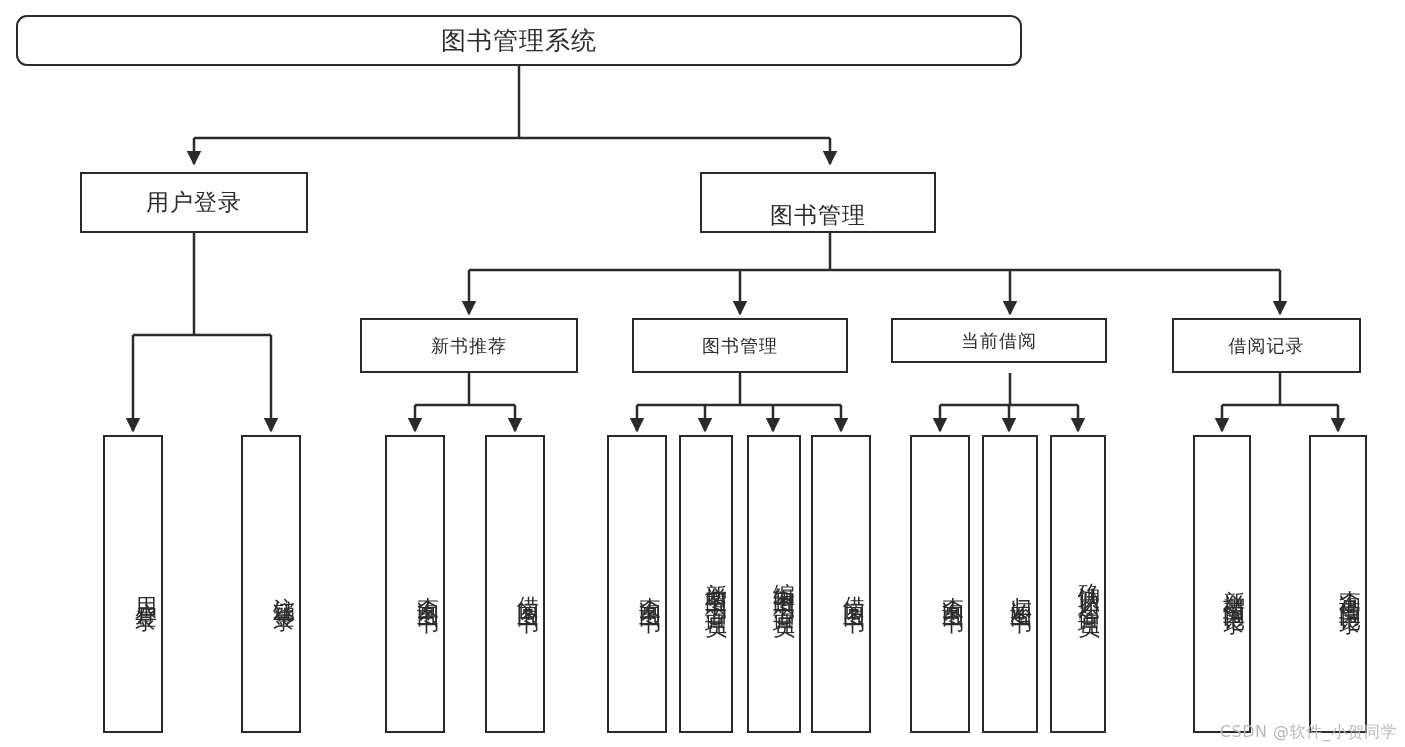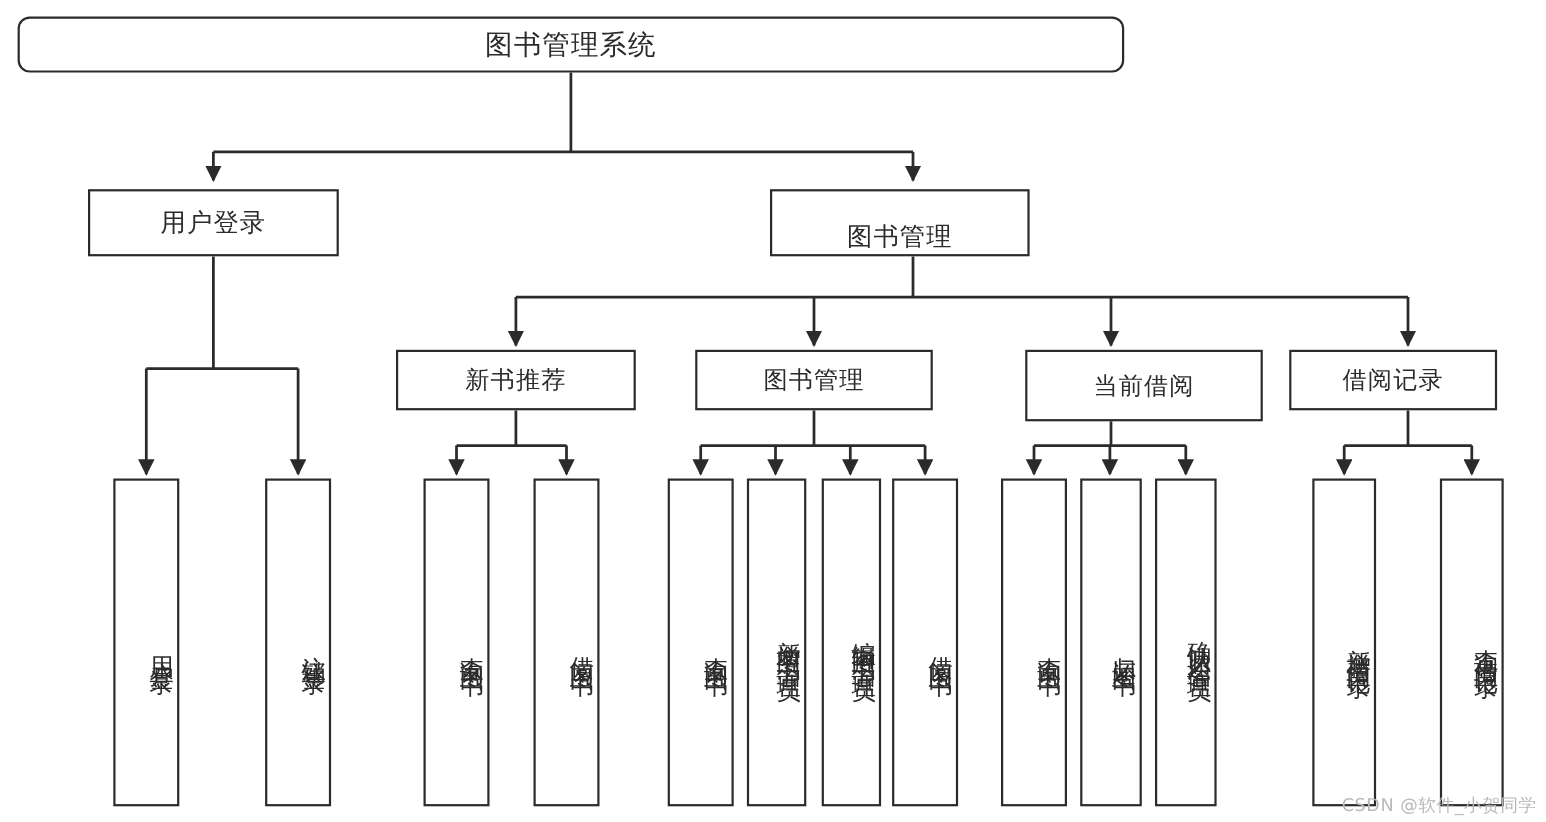--- a/index.html
+++ b/index.html
@@ -38,21 +38,21 @@
   .node.root {
     font-size: 25px;
     letter-spacing: 1px;
     border-radius: 11px;
   }
   .node.level1 {
     font-size: 23px;
     letter-spacing: 1px;
   }
   .node.level2 {
-    font-size: 22px;
+    font-size: 18px;
     letter-spacing: 1px;
   }
   .node.leaf {
     font-size: 22px;
     writing-mode: vertical-rl;
     text-orientation: upright;
     align-items: flex-start;
     justify-content: center;
     padding-top: 10px;
     line-height: 1.34;
@@ -141,21 +141,21 @@
   <div class="node level1" style="left:700px; top:172px; width:236px; height:61px;align-items:flex-end;">
     <span>图书管理</span>
   </div>
 
   <div class="node level2" style="left:360px; top:318px; width:218px; height:55px;">
     <span>新书推荐</span>
   </div>
   <div class="node level2" style="left:632px; top:318px; width:216px; height:55px;">
     <span>图书管理</span>
   </div>
-  <div class="node level2" style="left:932px; top:318px; width:216px; height:65px;">
+  <div class="node level2" style="left:891px; top:318px; width:216px; height:45px;">
     <span>当前借阅</span>
   </div>
   <div class="node level2" style="left:1172px; top:318px; width:189px; height:55px;">
     <span>借阅记录</span>
   </div>
 
   <div class="node leaf" style="left:103px; top:435px; width:60px; height:298px;">
     <span class="leaf-text">用户登录</span>
   </div>
   <div class="node leaf" style="left:241px; top:435px; width:60px; height:298px;">

